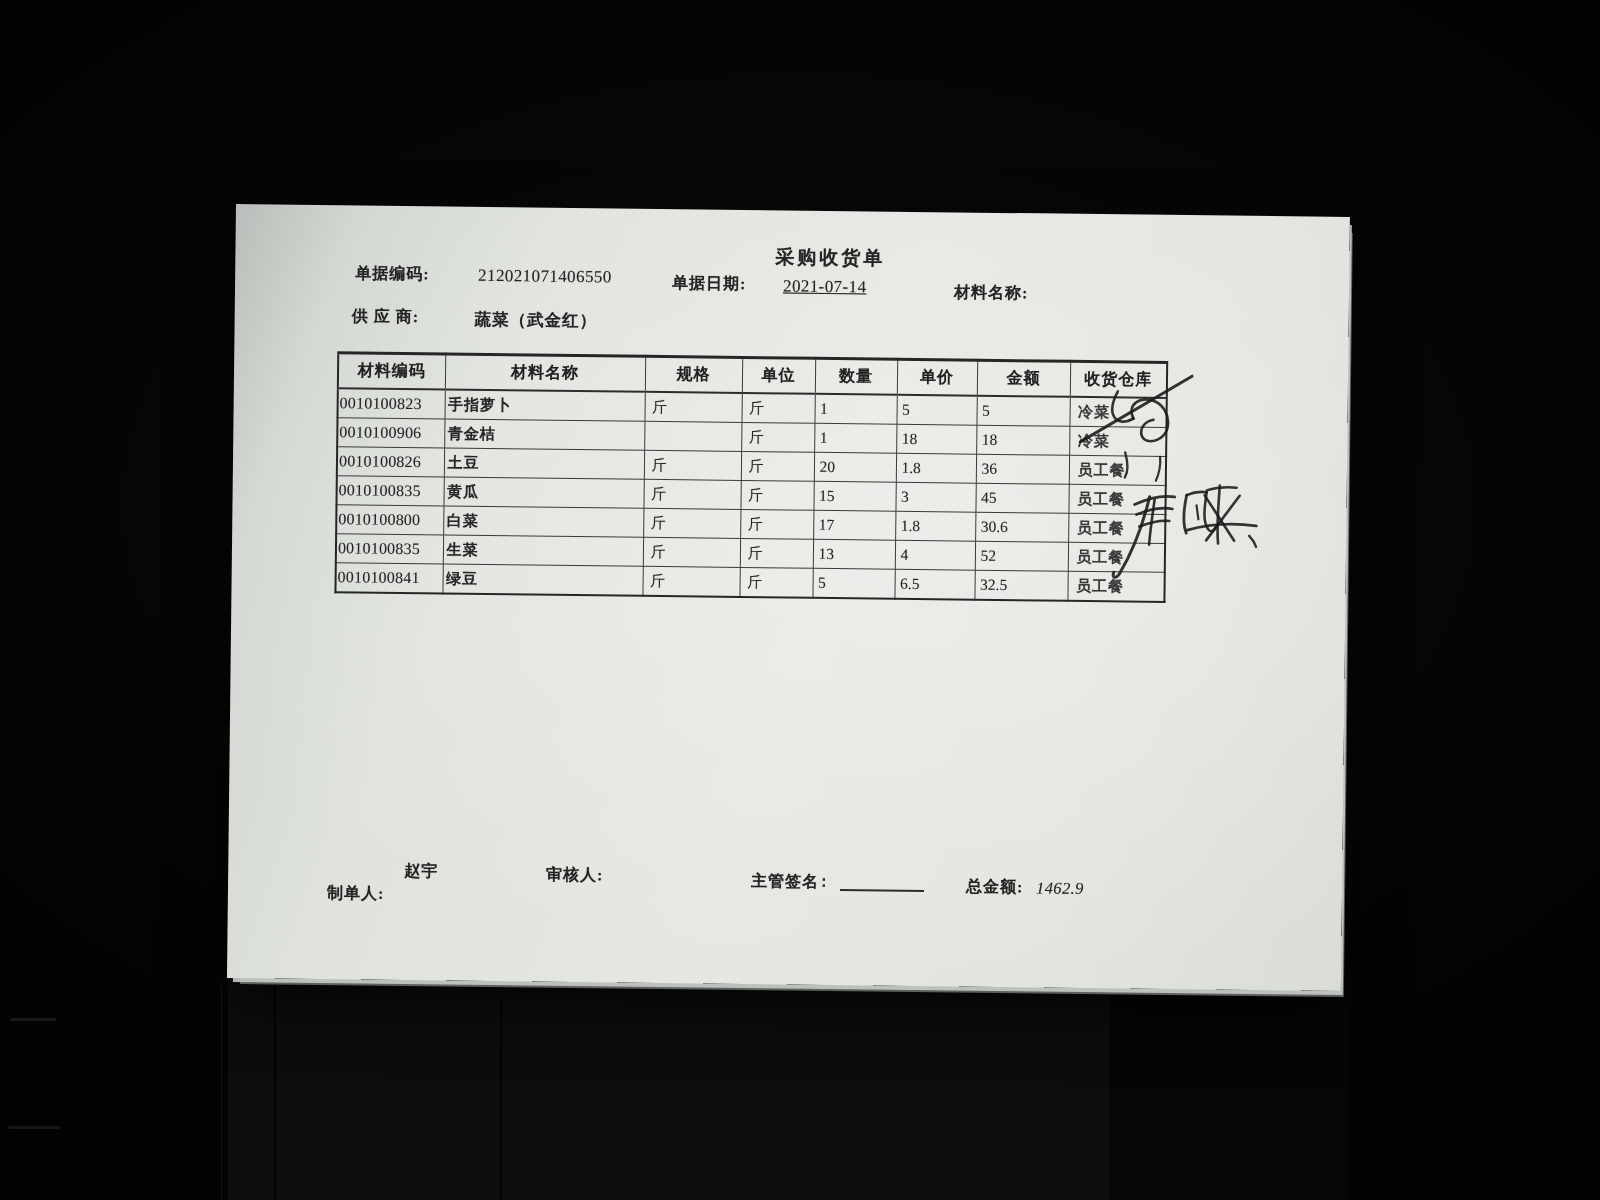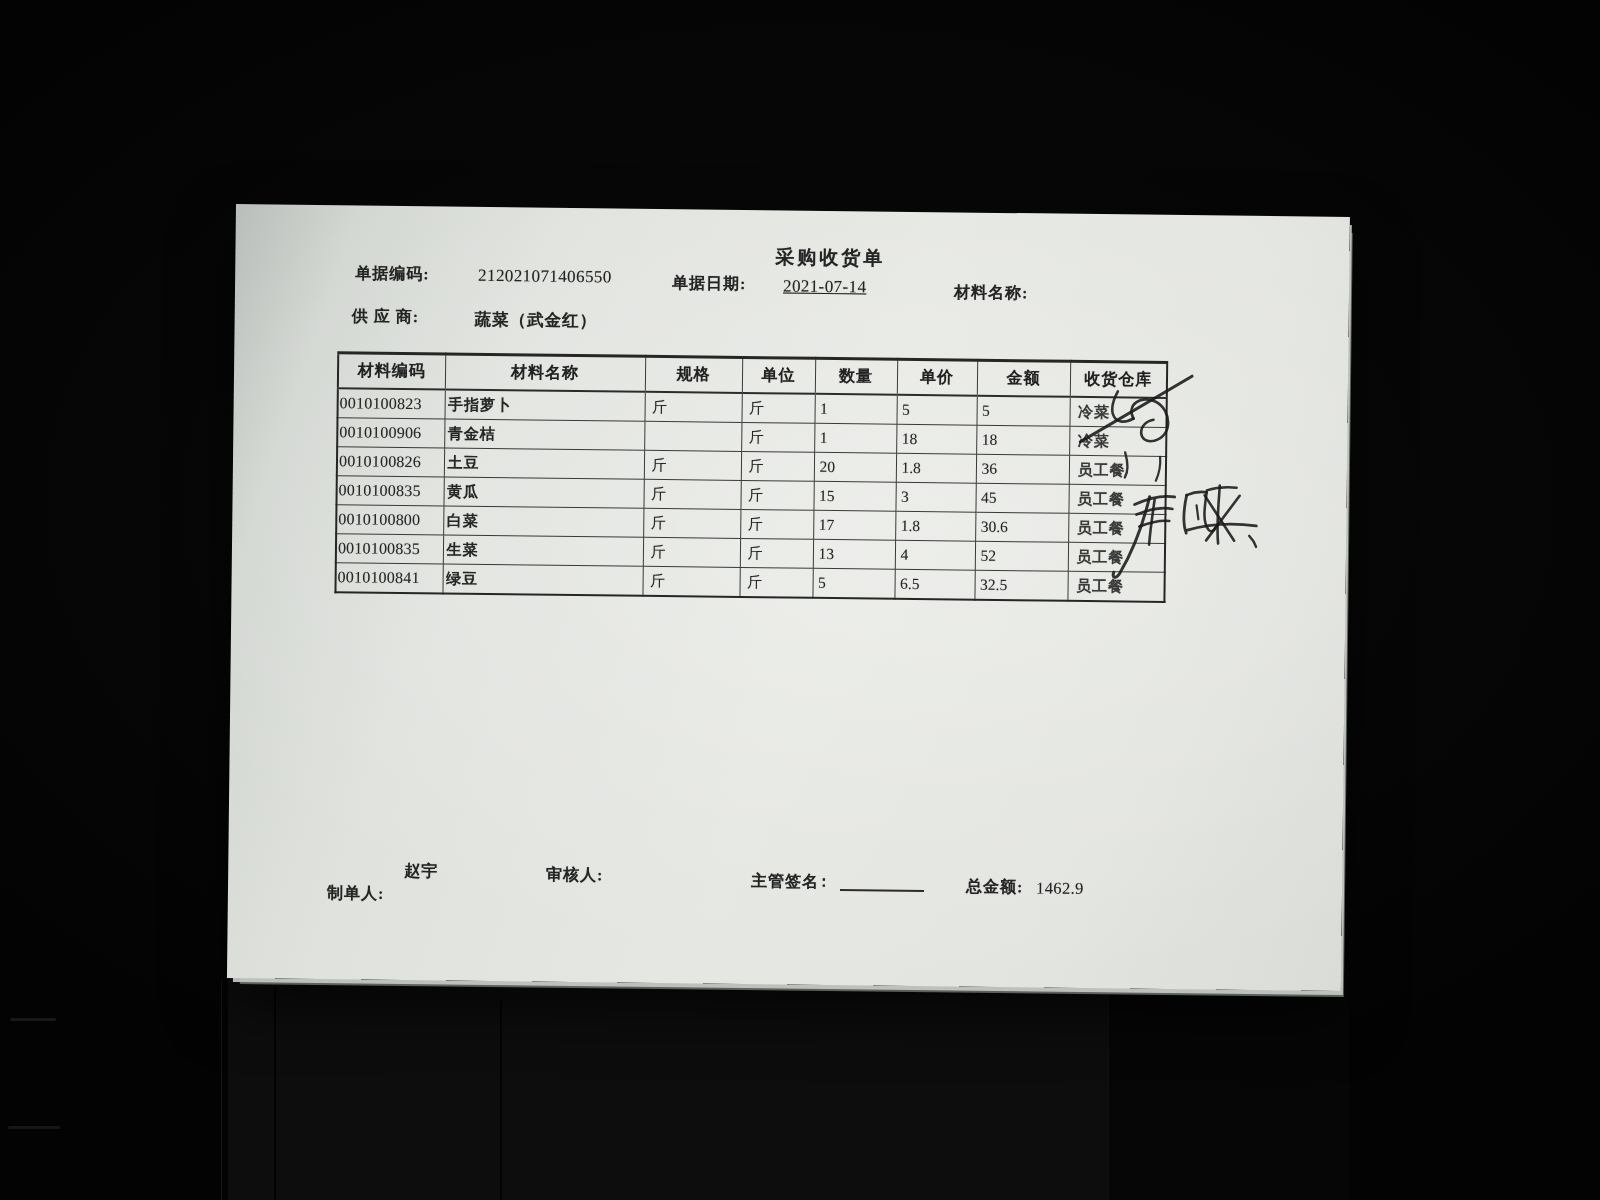--- a/index.html
+++ b/index.html
@@ -51,21 +51,21 @@
   td.c1{padding-left:3px;font-weight:600;letter-spacing:1px;}
   td.c2,td.c3{padding-left:7px;}
   td.c4,td.c5,td.c6{padding-left:5px;font-size:15.5px;}
   td.c7{padding-left:8px;font-weight:600;letter-spacing:1px;color:#3a3a3a;}
   
   .ft-maker-l{left:99px;top:654px;margin-top:24px;}  .ft-maker-v{left:176px;top:655px;font-weight:600;font-size:16px;letter-spacing:1px;}
   .ft-rev-l{left:318px;top:657px;font-family:Liberation Serif, serif;}
   .ft-sign-l{left:523px;top:661px;font-family:Liberation Mono, monospace;}
   .ft-sign-line{position:absolute;left:612px;top:662px;width:84px;height:16px;border-bottom:2px solid #2c2c2c;}
   .ft-total-l{left:738px;top:664px;}
-  .ft-total-v{left:808px;top:665px;font-size:16.5px;}
+  .ft-total-v{left:808px;top:665px;font-size:16.5px;font-style:italic;}
   
   .handwriting{position:absolute;left:820px;top:128px;}
   .handwriting path{fill:none;stroke:#191919;stroke-linecap:round;stroke-linejoin:round;opacity:0.88;}
 </style>
 </head>
 <body>
 
 <div class="bg bg-panel-bottom"></div>
 <div class="bg bg-seam-1"></div>
 <div class="bg bg-seam-2"></div>

